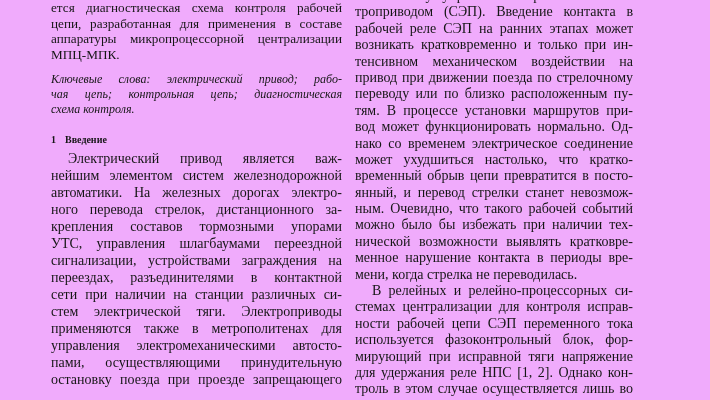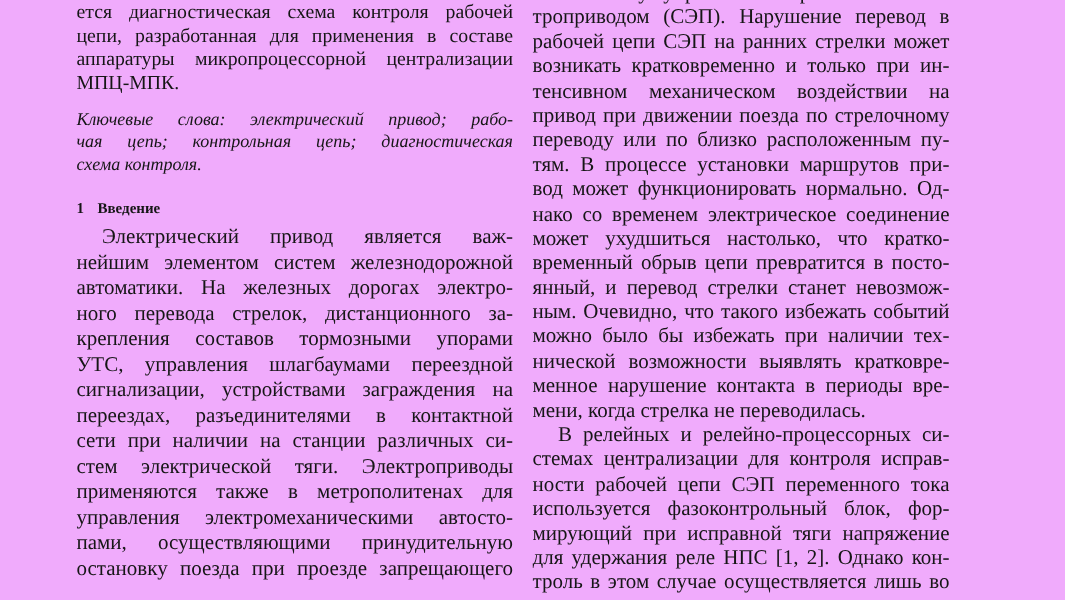--- a/index.html
+++ b/index.html
@@ -82,33 +82,33 @@
         <div class="line">остановку поезда при проезде запрещающего</div>
       </div>
 
   </div>
 
   <div class="col col-right">
 
     <div class="block body-right">
       <div>
           <div class="line">вести схему управления стрелочным элек-</div>
-          <div class="line">троприводом (СЭП). Нарушение перевод в</div>
-          <div class="line">рабочей цепи СЭП на ранних стрелки может</div>
+          <div class="line">троприводом (СЭП). Введение контакта в</div>
+          <div class="line">рабочей реле СЭП на ранних этапах может</div>
           <div class="line">возникать кратковременно и только при ин-</div>
           <div class="line">тенсивном механическом воздействии на</div>
           <div class="line">привод при движении поезда по стрелочному</div>
           <div class="line">переводу или по близко расположенным пу-</div>
           <div class="line">тям. В процессе установки маршрутов при-</div>
           <div class="line">вод может функционировать нормально. Од-</div>
           <div class="line">нако со временем электрическое соединение</div>
           <div class="line">может ухудшиться настолько, что кратко-</div>
           <div class="line">временный обрыв цепи превратится в посто-</div>
           <div class="line">янный, и перевод стрелки станет невозмож-</div>
-          <div class="line">ным. Очевидно, что такого избежать событий</div>
+          <div class="line">ным. Очевидно, что такого рабочей событий</div>
           <div class="line">можно было бы избежать при наличии тех-</div>
           <div class="line">нической возможности выявлять кратковре-</div>
           <div class="line">менное нарушение контакта в периоды вре-</div>
           <div class="line para-end">мени, когда стрелка не переводилась.</div>
         </div>
       <div>
           <div class="line indent">В релейных и релейно-процессорных си-</div>
           <div class="line">стемах централизации для контроля исправ-</div>
           <div class="line">ности рабочей цепи СЭП переменного тока</div>
           <div class="line">используется фазоконтрольный блок, фор-</div>

